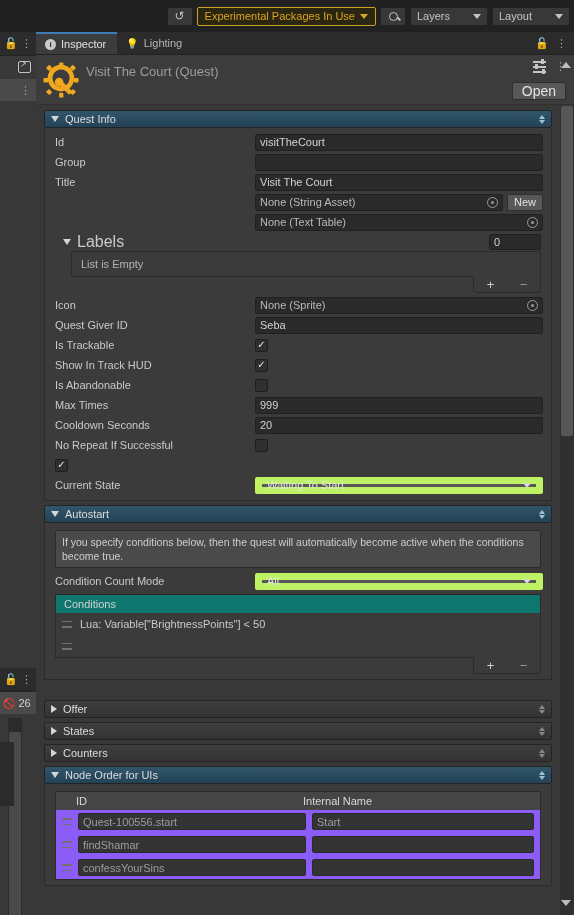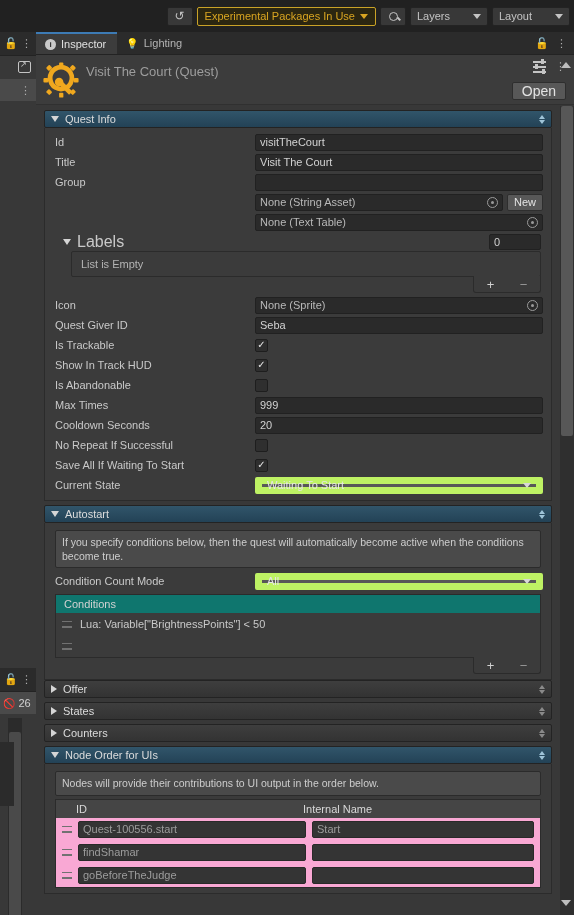--- a/index.html
+++ b/index.html
@@ -162,21 +162,21 @@
   .listbody { margin:0 10px; border:1px solid #2b2b2b; border-top:none; background:#3b3b3b; }
   .listitem { height:22px; display:flex; align-items:center; gap:8px; padding-left:6px;
      font-size:11px; color:#c9c9c9; }
   .grip { width:10px; height:7px; display:flex;flex-direction:column;justify-content:space-between;}
   .grip i { height:1.5px; background:#717171; display:block;}
 
   
   .tblhdr { margin:3px 10px 0 10px; height:19px; background:#454545; border:1px solid #2b2b2b;
      border-bottom:none; display:flex;align-items:center;font-size:11px;color:#d8d8d8;}
   .tblhdr .c1 { width:247px; padding-left:20px;}
-  .tblbody { margin:0 10px; border:1px solid #2b2b2b; border-top:none; background:#f9a8d4; }
+  .tblbody { margin:0 10px; border:1px solid #2b2b2b; border-top:none; background:#8b5cf6; }
   .trow { height:23px; display:flex; align-items:center; gap:6px; padding:0 6px; }
   .trow .cell { height:17px; background:#343434; border:1px solid #292929; border-radius:2px;
      display:flex;align-items:center;padding:0 4px;color:#9c9c9c;font-size:11px;}
   .trow .cell.c1 { width:228px; flex:none;}
   .trow .cell.c2 { flex:1;}
 
   
   .vscroll { position:absolute; right:0; top:74px; width:14px; height:809px; background:#2f2f2f; }
   .vscroll .thumb { position:absolute; left:1px; top:0px; width:12px; height:330px; background:#575757; border-radius:2px;}
   .vs-uparrow { position:absolute; right:3px; top:62px; width:0;height:0;
@@ -298,29 +298,29 @@
       </div>
       <div class="sbox">
 
         <div class="frow">
           <div class="flabel">Id</div>
           <div class="fctl">
               <div class="tinput">visitTheCourt</div>
             </div>
         </div>
         <div class="frow">
+          <div class="flabel">Group</div>
+          <div class="fctl">
+              <div class="tinput"></div>
+            </div>
+        </div>
+        <div class="frow">
           <div class="flabel">Title</div>
           <div class="fctl">
               <div class="tinput">Visit The Court</div>
-            </div>
-        </div>
-        <div class="frow">
-          <div class="flabel">Group</div>
-          <div class="fctl">
-              <div class="tinput"></div>
             </div>
         </div>
         <div class="frow">
           <div class="flabel"></div>
           <div class="fctl" style="display:flex;align-items:center;">
             <div class="objfield" style="flex:1">
               <span>None (String Asset)</span>
               <span class="picker"></span>
             </div>
             <div class="newbtn">New</div>
@@ -396,21 +396,20 @@
               <div class="tinput">20</div>
             </div>
         </div>
         <div class="frow">
           <div class="flabel">No Repeat If Successful</div>
           <div class="fctl">
               <span class="chk"></span>
             </div>
         </div>
         <div class="frow">
-          <div class="flabel">Save All If Waiting To Start</div>
           <div class="fctl">
               <span class="chk">✓</span>
             </div>
         </div>
         <div class="frow">
           <div class="flabel">Current State</div>
           <div class="fctl">
             <div class="popup">
               <span>Waiting To Start</span>
               <span class="caret-d"></span>
@@ -455,21 +454,21 @@
           </div>
         </div>
         <div class="pmbar" style="margin-right:10px">
           <div class="pmbox">
             <span class="pm-plus">+</span>
             <span class="pm-minus">−</span>
           </div>
         </div>
       </div>
 
-      <div class="sect closed" style="margin-top:0">
+      <div class="sect closed" style="margin-top:20px">
         <span class="tri-r"></span>
         <span>Offer</span>
         <span class="updown">
             <i class="u"></i>
             <i class="dn"></i>
           </span>
       </div>
       <div class="sect closed">
         <span class="tri-r"></span>
         <span>States</span>
@@ -489,21 +488,20 @@
 
       <div class="sect open">
         <span class="tri-d"></span>
         <span>Node Order for UIs</span>
         <span class="updown">
             <i class="u"></i>
             <i class="dn"></i>
           </span>
       </div>
       <div class="sbox">
-        <div class="helpbox">Nodes will provide their contributions to UI output in the order below.</div>
         <div class="tblhdr">
           <span class="c1">ID</span>
           <span>Internal Name</span>
         </div>
         <div class="tblbody">
           <div class="trow">
             <span class="grip">
                 <i></i>
                 <i></i>
               </span>
@@ -516,21 +514,21 @@
                 <i></i>
               </span>
             <span class="cell c1">findShamar</span>
             <span class="cell c2"></span>
           </div>
           <div class="trow">
             <span class="grip">
                 <i></i>
                 <i></i>
               </span>
-            <span class="cell c1">goBeforeTheJudge</span>
+            <span class="cell c1">confessYourSins</span>
             <span class="cell c2"></span>
           </div>
         </div>
       </div>
 
     </div>
 
     <div class="vscroll">
       <div class="thumb"></div>
     </div>

